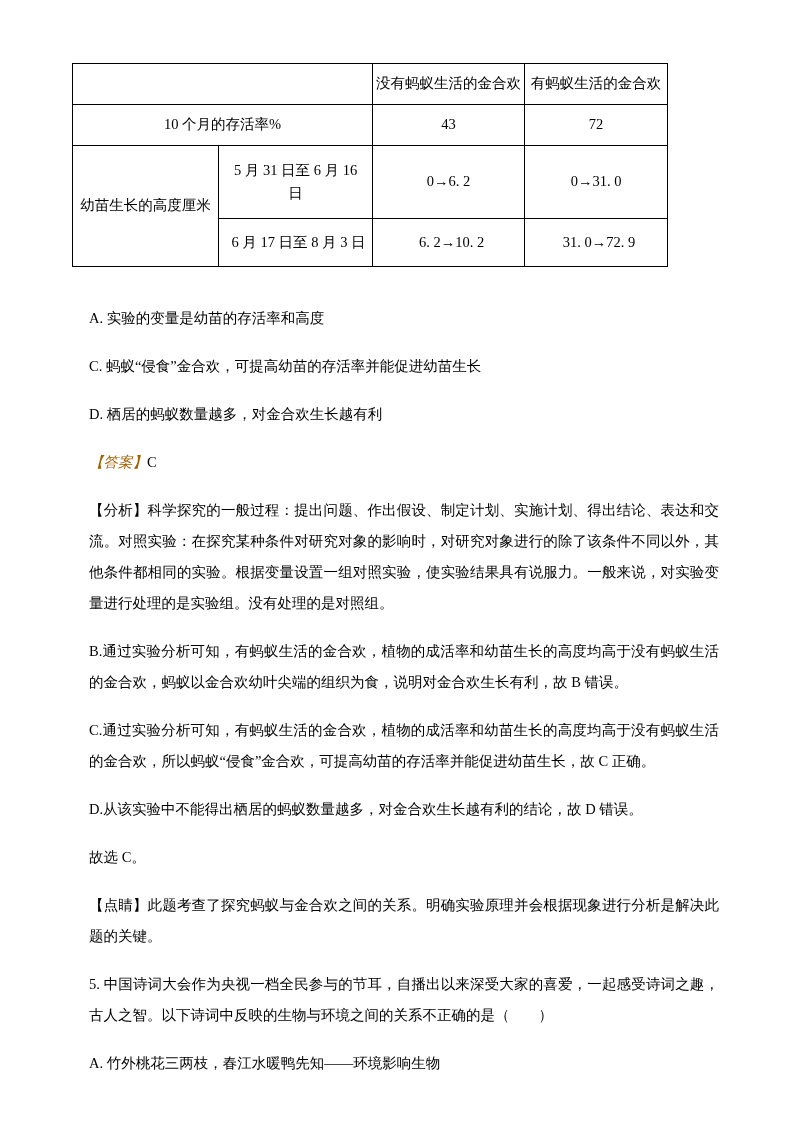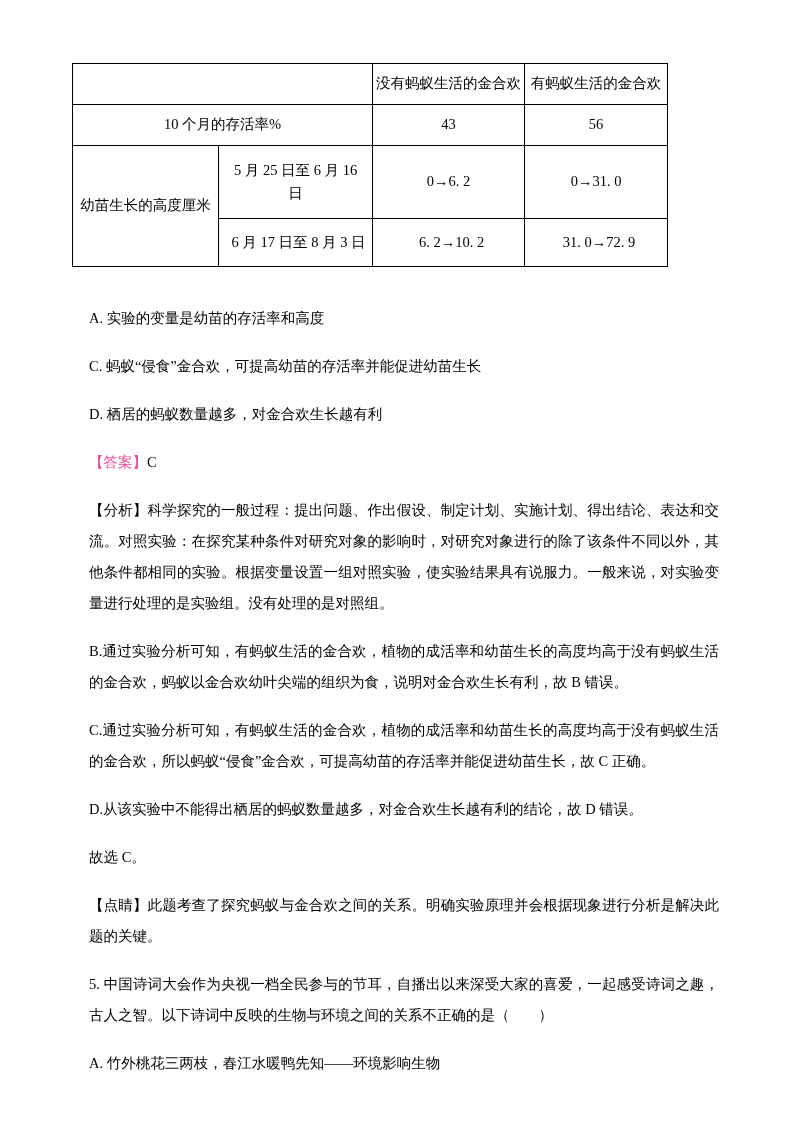--- a/index.html
+++ b/index.html
@@ -51,21 +51,22 @@
     width: 664px;
   }
   .content p {
     margin: 17px;
     font-size: 14.5px;
     line-height: 31px;
     text-align: justify;
     text-justify: inter-ideograph;
   }
   .marker {
-    color: #ec4899;
+    color: #a16207;
+    font-style: italic;
   }
 </style>
 </head>
 <body>
 
 <div class="page">
 
   <table class="exp">
     <colgroup>
       <col style="width:146px">
@@ -75,25 +76,25 @@
     </colgroup>
     <tbody>
       <tr class="r-head">
         <td colspan="2"></td>
         <td>没有蚂蚁生活的金合欢</td>
         <td>有蚂蚁生活的金合欢</td>
       </tr>
       <tr class="r-surv">
         <td colspan="2">10 个月的存活率%</td>
         <td>43</td>
-        <td>56</td>
+        <td>72</td>
       </tr>
       <tr class="r-h1">
         <td rowspan="2">幼苗生长的高度厘米</td>
-        <td><span class="period-wrap">5 月 25 日至 6 月 16 日</span></td>
+        <td><span class="period-wrap">5 月 31 日至 6 月 16 日</span></td>
         <td>0→6. 2</td>
         <td>0→31. 0</td>
       </tr>
       <tr class="r-h2">
         <td>6 月 17 日至 8 月 3 日</td>
         <td>6. 2→10. 2</td>
         <td>31. 0→72. 9</td>
       </tr>
     </tbody>
   </table>

